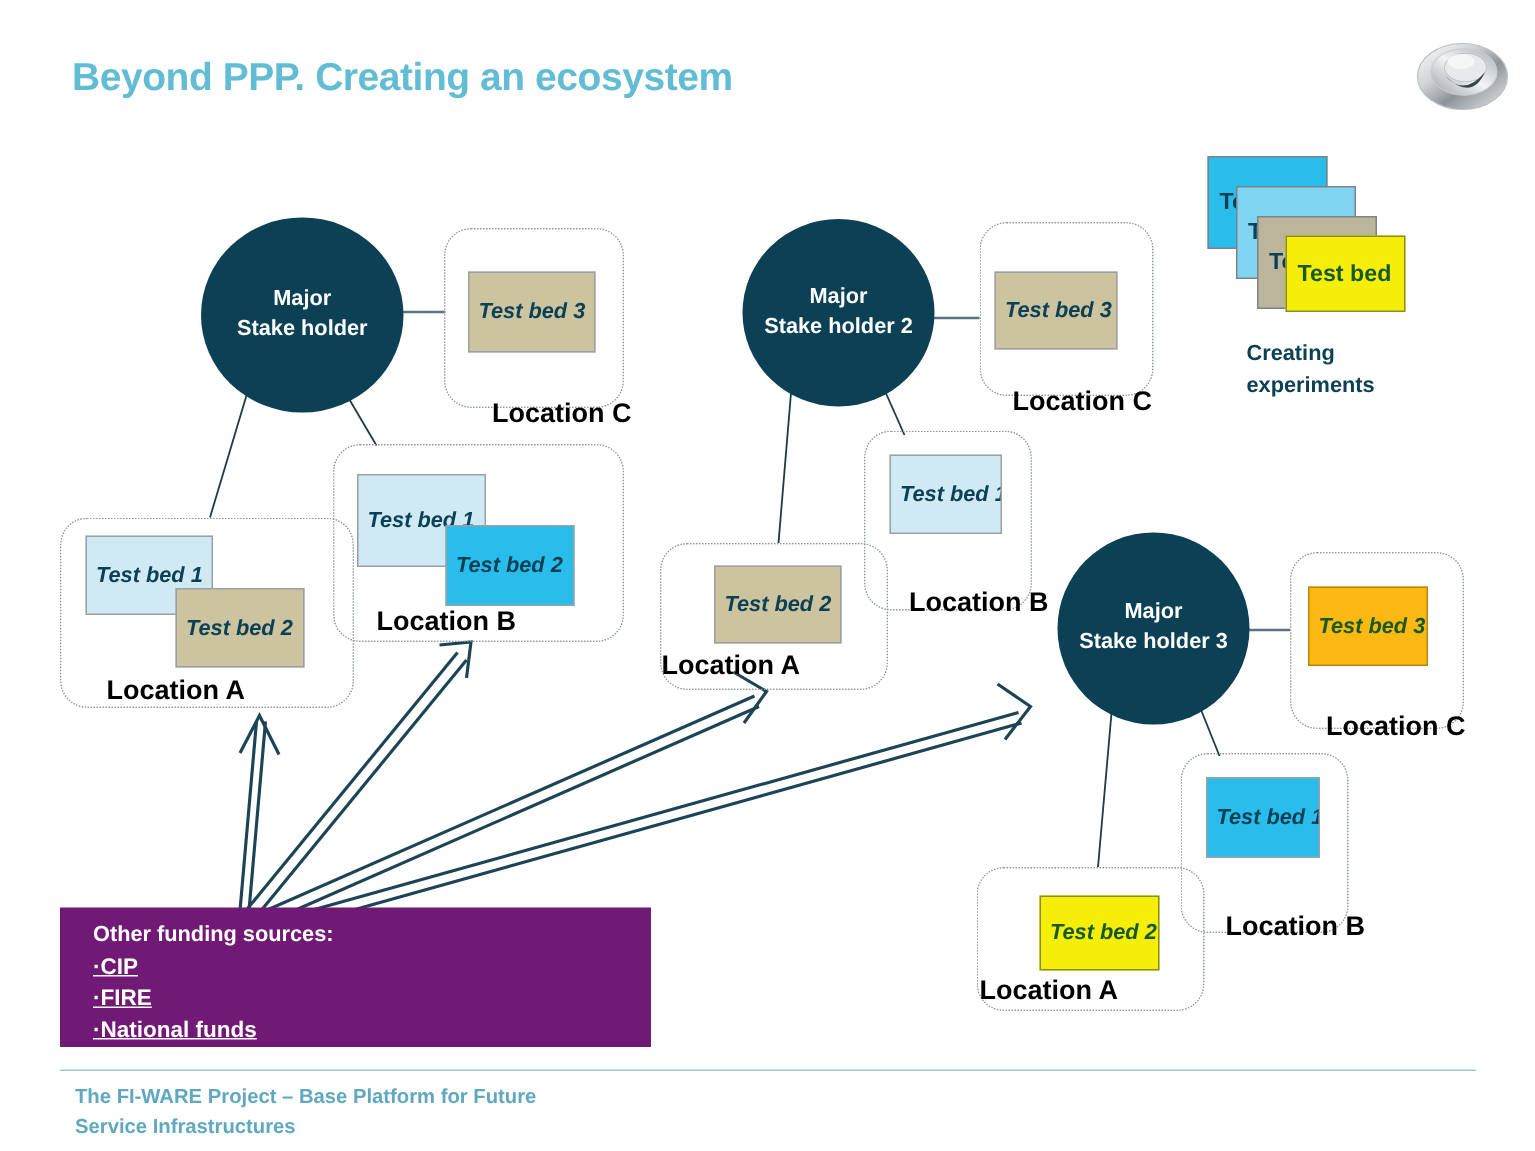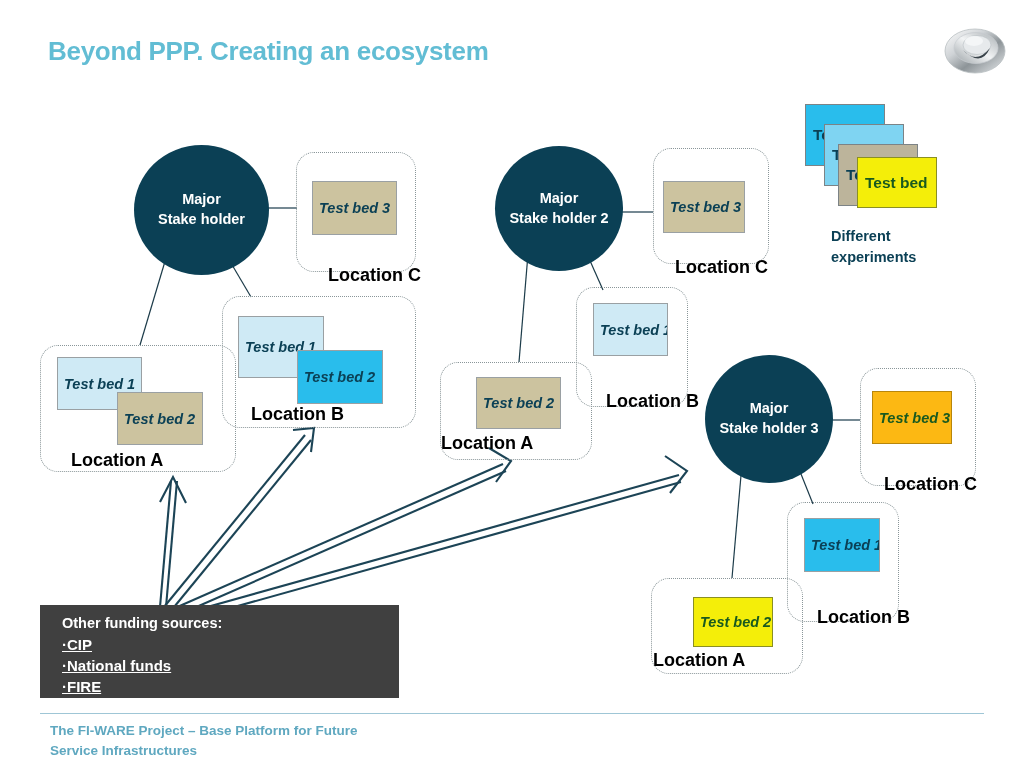--- a/index.html
+++ b/index.html
@@ -102,22 +102,22 @@
     font-weight: bold;
     color: #0B4055;
     line-height: 1.42;
     white-space: pre-line;
   }
 
   
   .funding-box {
     position: absolute;
     left: 40px; top: 605px;
-    width: 359px; height: 93px;
-    background: #404040;
+    width: 394px; height: 93px;
+    background: #701a75;
     color: #ffffff;
     padding: 8px 0 0 22px;
   }
   .funding-title { font-size: 14.5px; font-weight: bold; line-height: 1.42; }
   .funding-item  { font-size: 15px; font-weight: bold; line-height: 1.42; text-decoration: underline; }
 
   
   .footer-rule {
     position: absolute;
     left: 40px; top: 713px;
@@ -246,27 +246,27 @@
   <div class="location-label" style="left:817px; top:607px;">Location B</div>
 
   <div class="location" style="left:651px; top:578px; width:152px; height:96px;"></div>
   <div class="testbed tb-yellow" style="left:693px; top:597px; width:80px; height:50px;">Test bed 2</div>
   <div class="location-label" style="left:653px; top:650px;">Location A</div>
 
   <div class="stack-card" style="left:805px; top:104px; width:80px; height:62px; background:#29BDEC; z-index:1;">Test bed</div>
   <div class="stack-card" style="left:824px; top:124px; width:80px; height:62px; background:#7FD4F2; z-index:2;">Test bed</div>
   <div class="stack-card" style="left:838px; top:144px; width:80px; height:62px; background:#BCB49B; z-index:3;">Test bed</div>
   <div class="stack-card" style="left:857px; top:157px; width:80px; height:51px; background:#F4EE09; color:#18591F; border-color:#8a8f23; z-index:4;">Test bed</div>
-  <div class="stack-caption">Different
+  <div class="stack-caption">Creating
 experiments</div>
 
   <div class="funding-box">
     <div class="funding-title">Other funding sources:</div>
     <div class="funding-item">·CIP</div>
+    <div class="funding-item">·FIRE</div>
     <div class="funding-item">·National funds</div>
-    <div class="funding-item">·FIRE</div>
   </div>
 
   <div class="footer-rule"></div>
   <div class="footer-text">The FI-WARE Project – Base Platform for Future
 Service Infrastructures</div>
 
 </div>
 
 </body></html>

